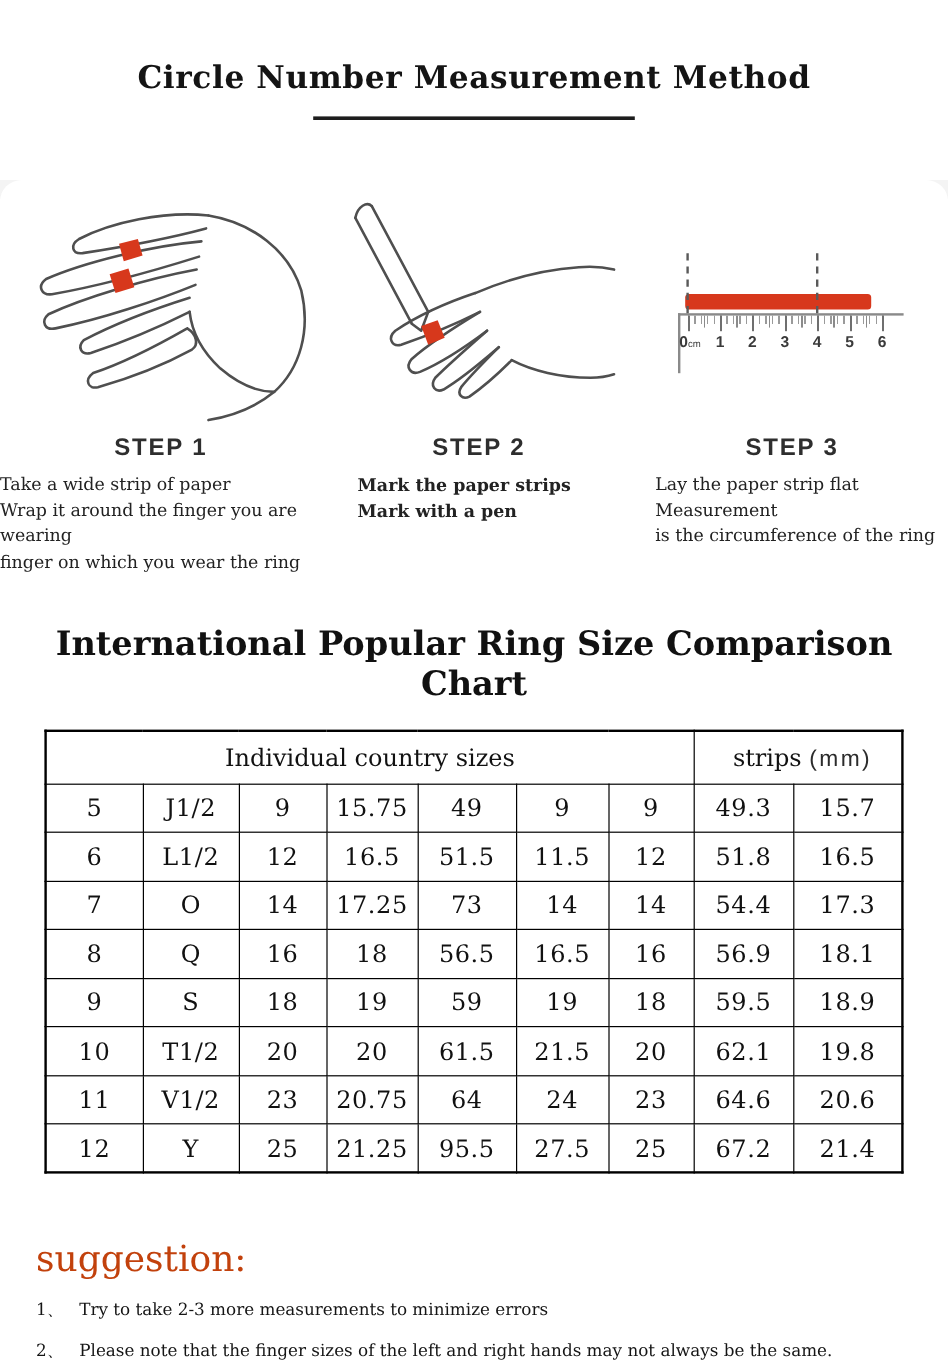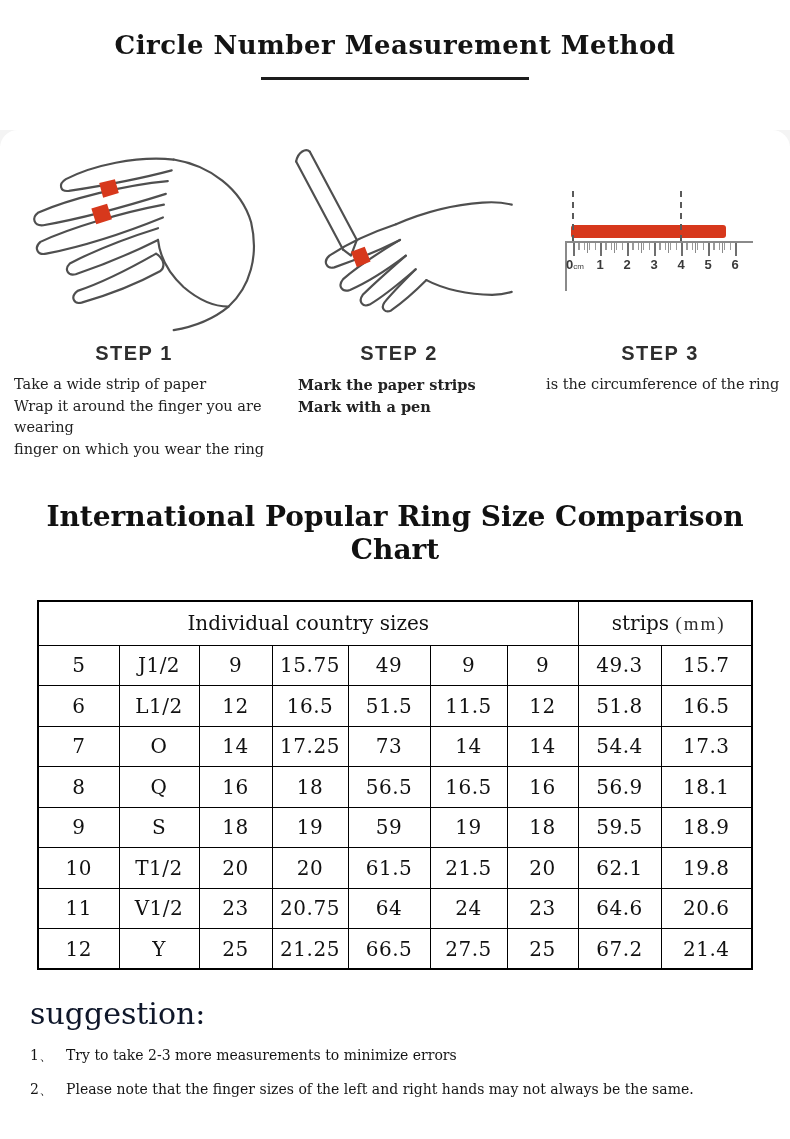--- a/index.html
+++ b/index.html
@@ -5,36 +5,36 @@
   * { margin:0; padding:0; box-sizing:border-box; }
   html,body { background:#ffffff; }
   body {
     width:790px; height:1139px; overflow:hidden;
     font-family:"DejaVu Serif","Liberation Serif",serif;
     color:#1a1a1a;
   }
 
   
   .title-block { padding-top:30px; text-align:center; }
-  .page-title { font-size:26px; font-weight:600; letter-spacing:0.5px; color:#141414; }
+  .page-title { font-size:26px; font-weight:600; letter-spacing:0.5px; color:#141414;margin-top:20px; }
   .title-underline { width:268px; height:3px; background:#1d1d1d; margin:17px auto 0; }
 
   
   .steps-wrap { position:relative; margin-top:50px; }
   .steps-band { position:absolute; top:0; left:0; width:100%; height:16px; background:#f4f4f4; }
   .steps-card { position:relative; background:#ffffff; border-radius:18px 18px 0 0; padding:6px 0 14px; }
   .steps { display:grid; grid-template-columns:268px 262px 260px; }
   .step { display:flex; flex-direction:column; }
   .illus { height:200px; display:flex; align-items:center; justify-content:center; }
   .step-label {
     text-align:center; font-family:"Liberation Sans","DejaVu Sans",sans-serif;
     font-size:20px; font-weight:600; letter-spacing:1.5px; color:#2e2e2e; margin-top:6px;
   }
   .step-desc { margin-top:9px; font-size:14.5px; line-height:21.5px; color:#222; }
-  .step1 .step-desc { padding-left:14px; }
+  .step1 .step-desc { }
   .step2 .step-desc { padding-left:30px;font-weight:bold; }
   .step3 .step-desc { padding-left:16px; }
 
   svg.hand { display:block; }
   svg.hand path { fill:none; stroke:#4f4f4f; stroke-width:2.2; stroke-linecap:round; stroke-linejoin:round; }
 
   
   .ruler { position:relative; width:190px; height:108px; margin-top:18px; }
   .dash-line { position:absolute; top:0; width:0; height:50px; border-left:2px dashed #5a5a5a; z-index:3; }
   .dash-0 { left:7px; } .dash-4 { left:115px; }
@@ -49,35 +49,35 @@
     background:repeating-linear-gradient(to right,#6f6f6f 0 1.6px,transparent 1.6px 27px); }
   .ruler-numbers { position:absolute; left:0; top:66px; width:100%; height:18px;
     font-family:"Liberation Sans","DejaVu Sans",sans-serif; font-size:13px; font-weight:700; color:#3a3a3a; }
   .ruler-numbers span.num { position:absolute; transform:translateX(-50%); }
   .n0 { left:10px; } .n1 { left:35px; } .n2 { left:62px; } .n3 { left:89px; }
   .n4 { left:116px; } .n5 { left:143px; } .n6 { left:170px; }
   .unit { font-size:8px; font-weight:400; }
 
   
   .chart-title { text-align:center; font-size:28px; font-weight:600; color:#111; margin-top:26px; }
-  table.size-chart { border-collapse:collapse; margin:34px auto 0; table-layout:fixed; border:2.5px solid #000; }
+  table.size-chart { border-collapse:collapse; margin:22px auto 0; table-layout:fixed; border:2.5px solid #000; }
   .size-chart th, .size-chart td {
     border:1.5px solid #000; text-align:center; vertical-align:middle;
     font-weight:400; color:#111; overflow:hidden; white-space:nowrap;
   }
   .size-chart thead tr.group-row th { height:44px; font-size:20px; }
   .size-chart thead tr.col-row th { height:43px; font-size:20px; }
   .size-chart td { height:40.5px; font-size:20px; letter-spacing:0.5px; }
   .size-chart th.switzerland { font-size:13px; letter-spacing:0; }
   .lengths-cell { text-align:left; padding-left:8px; }
-  .lengths-unit { font-family:Liberation Serif, serif; font-size:19px; letter-spacing:2px; color:#2c2c2c; }
+  .lengths-unit { font-family:Liberation Sans, sans-serif; font-size:19px; letter-spacing:2px; color:#2c2c2c; }
 
   
   .suggestion { padding:26px 30px 0; }
-  .suggestion-heading { font-size:30px; color:#0f172a; }
+  .suggestion-heading { font-size:30px; color:#c2410c;margin-top:28px; }
   .suggestion-item { margin-top:16px; font-size:14px; color:#151515; }
   .suggestion-item .marker { display:inline-block; width:36px; }
 </style>
 </head>
 <body>
 
 <div class="title-block">
   <div class="page-title">Circle Number Measurement Method</div>
   <div class="title-underline"></div>
 </div>
@@ -149,20 +149,22 @@
               <span class="num n2">2</span>
               <span class="num n3">3</span>
               <span class="num n4">4</span>
               <span class="num n5">5</span>
               <span class="num n6">6</span>
             </div>
           </div>
         </div>
         <div class="step-label">STEP 3</div>
         <div class="step-desc">
+          <div>Lay the paper strip flat</div>
+          <div>Measurement</div>
           <div>is the circumference of the ring</div>
         </div>
       </div>
 
     </div>
   </div>
 </div>
 
 <div class="chart-title">International Popular Ring Size Comparison Chart</div>
 
@@ -260,21 +262,21 @@
         <td>24</td>
         <td>23</td>
         <td>64.6</td>
         <td>20.6</td>
     </tr>
     <tr>
       <td>12</td>
         <td>Y</td>
         <td>25</td>
         <td>21.25</td>
-        <td>66.5</td>
+        <td>95.5</td>
         <td>27.5</td>
         <td>25</td>
         <td>67.2</td>
         <td>21.4</td>
     </tr>
   </tbody>
 </table>
 
 <div class="suggestion">
   <div class="suggestion-heading">suggestion:</div>

